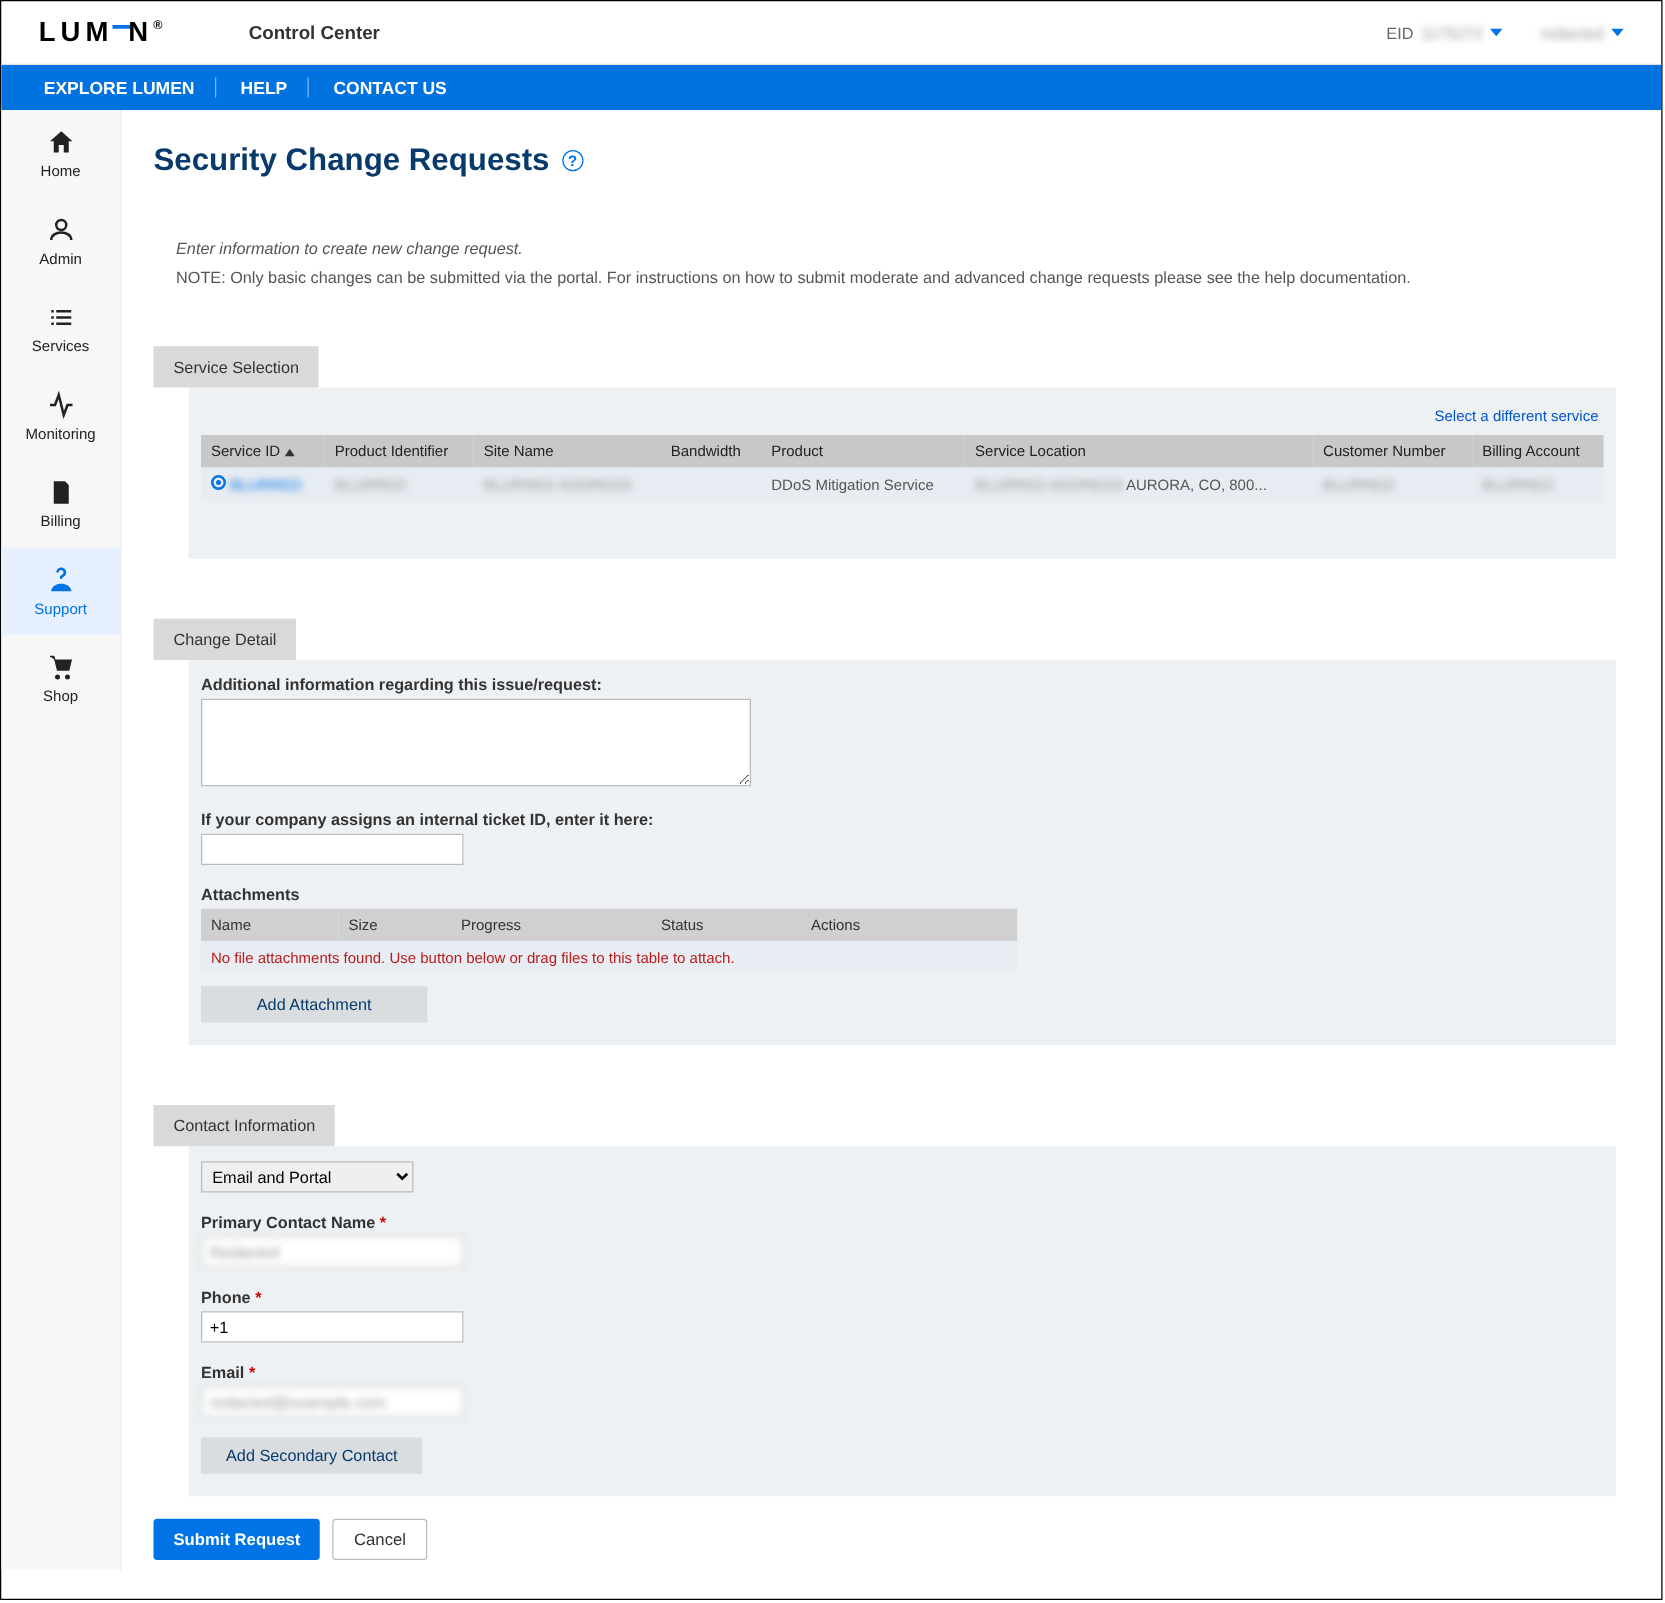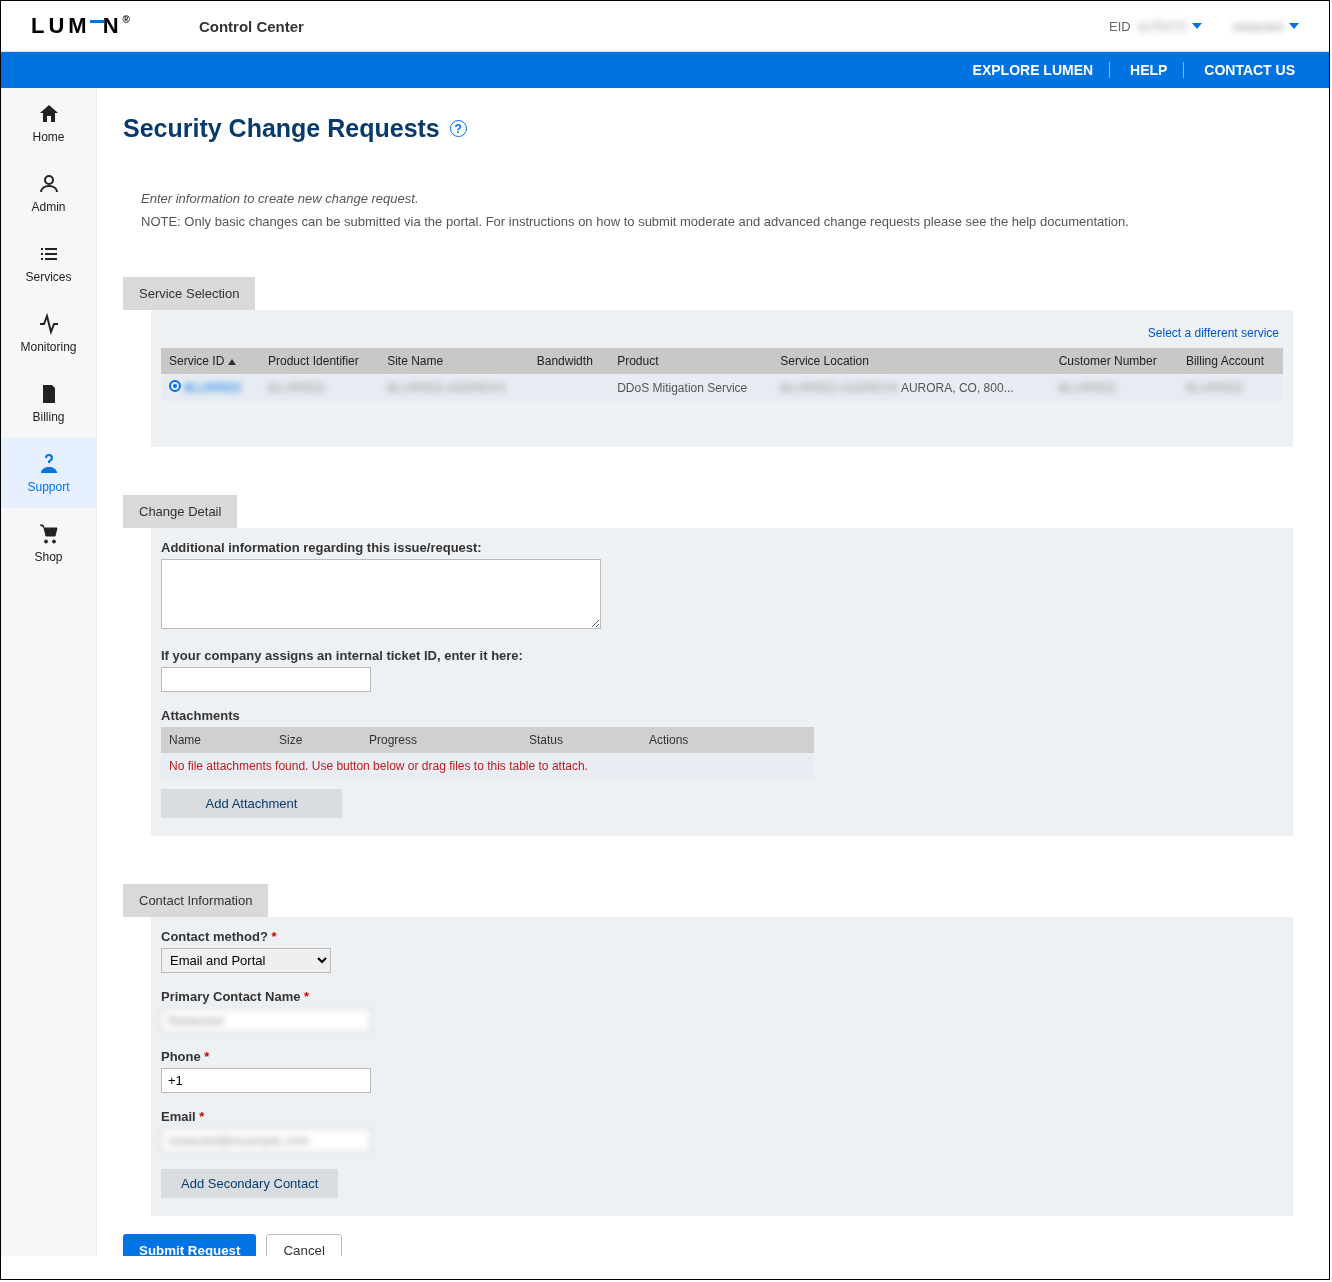--- a/index.html
+++ b/index.html
@@ -10,21 +10,21 @@
 .header { display: flex; align-items: center; padding: 12px 30px; border-bottom: 1px solid #e0e0e0; }
 .logo { font-weight: bold; font-size: 22px; letter-spacing: 4px; color: #000; }
 .logo .e-bar { display: inline-block; width: 14px; border-top: 3px solid #0073e6; position: relative; top: -10px; margin: 0 -1px; }
 .header-title { margin-left: 65px; font-size: 15px; font-weight: bold; color: #333; }
 .header-right { margin-left: auto; display: flex; align-items: center; gap: 30px; color: #666; }
 .eid-wrap { display: flex; align-items: center; gap: 6px; }
 .blur { filter: blur(3px); color: #999; }
 .chev-down { display: inline-block; width: 0; height: 0; border-left: 5px solid transparent; border-right: 5px solid transparent; border-top: 6px solid #0073e6; }
 
 
-.bluebar { background: #0073e0; color: #fff; padding: 10px 18px; text-align: right; font-weight: bold; font-size: 14px; }
+.bluebar { background: #0073e0; color: #fff; padding: 10px 18px; text-align: left; font-weight: bold; font-size: 14px; }
 .bluebar a { color: #fff; text-decoration: none; padding: 0 16px; }
 .bluebar a:not(:last-child) { border-right: 1px solid rgba(255,255,255,.5); }
 
 
 .body { display: flex; height: calc(100% - 110px); }
 .sidebar { width: 96px; background: #f7f7f7; border-right: 1px solid #eee; }
 .sidebar .item { display: flex; flex-direction: column; align-items: center; padding: 14px 0; cursor: pointer; color: #222; }
 .sidebar .item.active { background: #e6f0ff; color: #0073e6; }
 .sidebar .label { font-size: 12px; margin-top: 4px; }
 .sidebar svg { width: 24px; height: 24px; }
@@ -59,21 +59,21 @@
 .mt16 { margin-top: 16px; }
 
 
 .att-tbl { width: 653px; border-collapse: collapse; font-size: 12px; }
 .att-tbl th { background: #d0d0d0; text-align: left; padding: 6px 8px; font-weight: normal; }
 .att-empty { background: #e8edf3; padding: 6px 8px; color: #b91c1c; }
 
 .btn-flat { background: #dadde0; border: none; padding: 7px 20px; font-size: 13px; color: #083a6b; cursor: pointer; }
 .btn-primary { background: #0073e6; color: #fff; border: none; padding: 8px 16px; font-weight: bold; border-radius: 3px; cursor: pointer; }
 .btn-secondary { background: #fff; color: #333; border: 1px solid #bbb; padding: 8px 16px; border-radius: 3px; cursor: pointer; }
-.form-actions { margin-top: 18px; display: flex; gap: 10px; text-decoration: underline; }
+.form-actions { margin-top: 18px; display: flex; gap: 10px; }
 </style>
 </head>
 <body>
 <div class="app">
 
 <div class="header">
   <div class="logo">LUM<span class="e-bar"></span>N<span style="font-size:10px;position:relative;top:-10px">®</span></div>
   <div class="header-title">Control Center</div>
   <div class="header-right">
     <div class="eid-wrap">
@@ -209,21 +209,20 @@
                 </tr>
               </tbody>
         </table>
         <button class="btn-flat mt10" style="width:181px">Add Attachment</button>
       </div>
     </div>
 
     <div class="section" style="margin-bottom:0">
       <div class="section-tab">Contact Information</div>
       <div class="section-body">
-        <label class="field-label"><span>Contact method?</span> <span class="req">*</span></label>
         <select><option>Email and Portal</option></select>
 
         <label class="field-label mt16"><span>Primary Contact Name</span> <span class="req">*</span></label>
         <input type="text" class="input-sm blur" value="Redacted" style="">
 
         <label class="field-label mt16"><span>Phone</span> <span class="req">*</span></label>
         <input type="text" class="input-sm" value="+1 " style="">
 
         <label class="field-label mt16"><span>Email</span> <span class="req">*</span></label>
         <input type="text" class="input-sm blur" value="redacted@example.com" style="">

